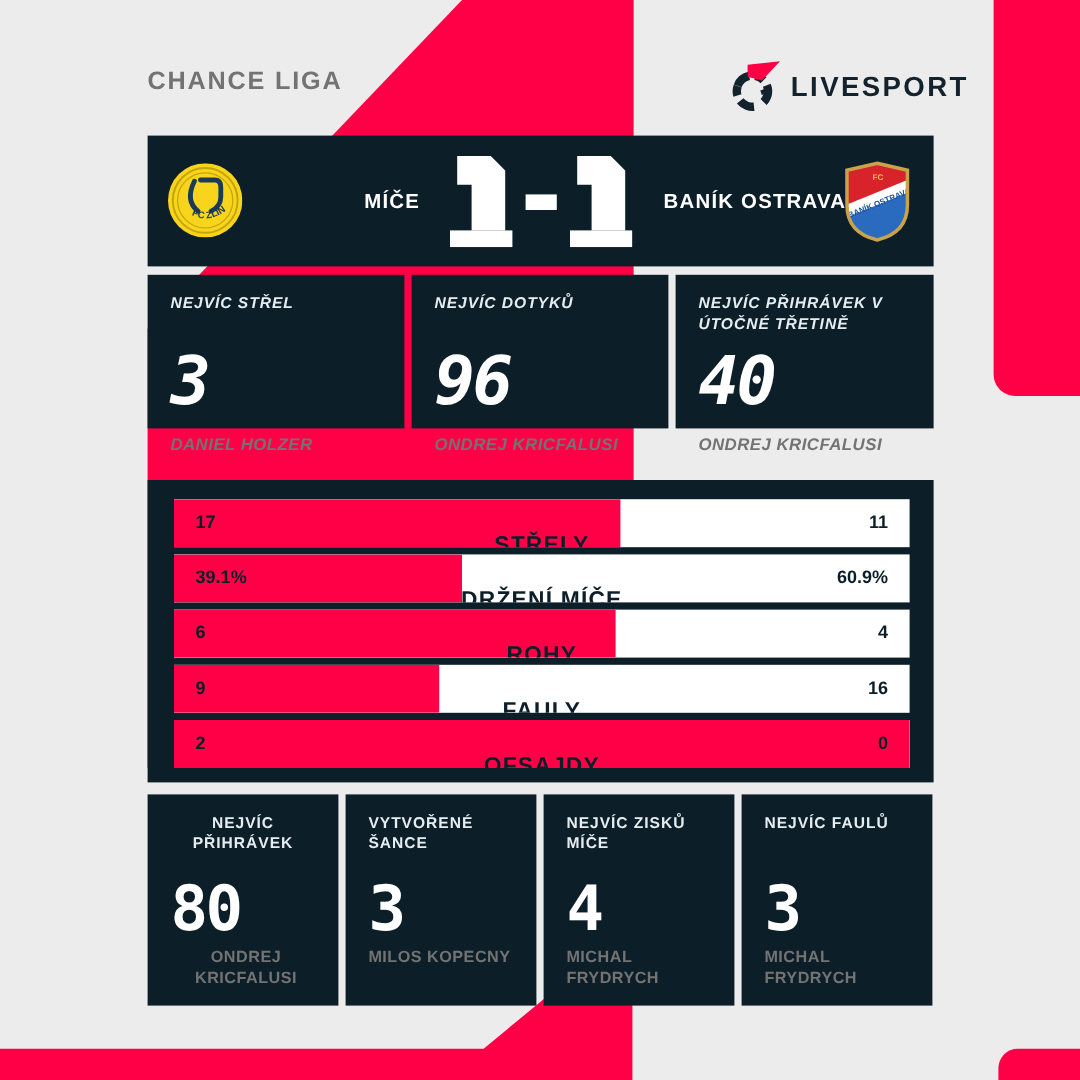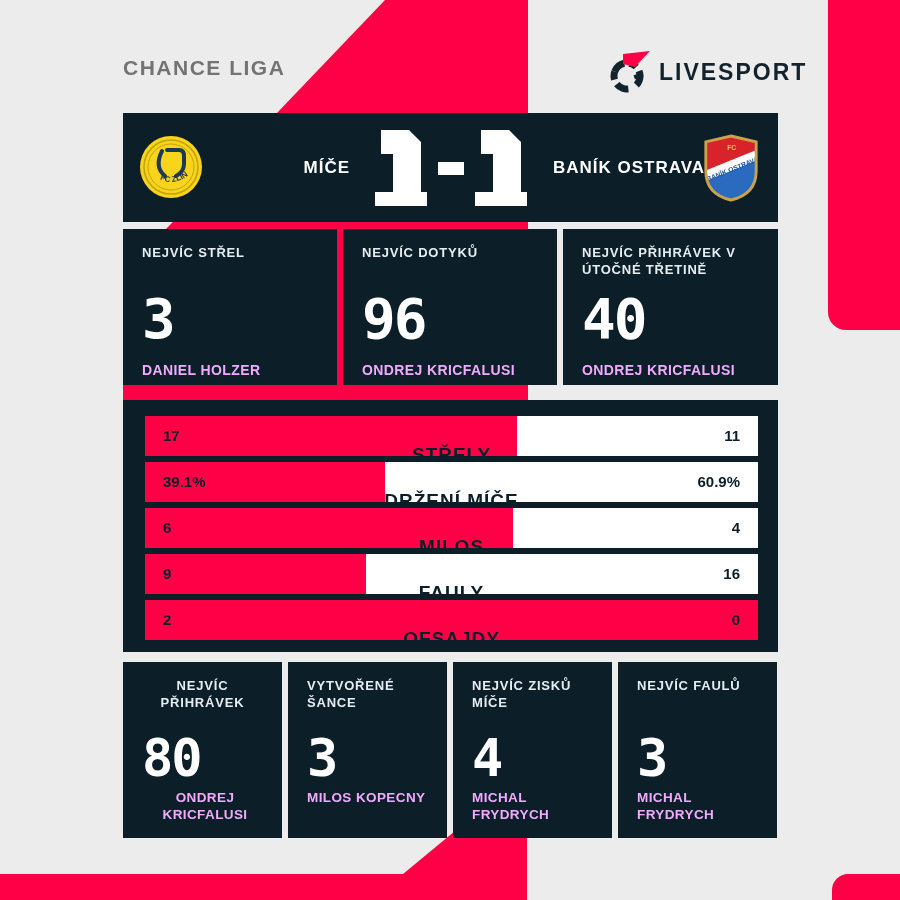--- a/index.html
+++ b/index.html
@@ -24,23 +24,23 @@
   .badge-home { position:absolute; left:17px; top:23px; }
   .badge-away { position:absolute; left:577px; top:21px; }
   .team-name { position:absolute; top:0; line-height:109px; font-size:17px; font-weight:bold; letter-spacing:1px; color:#fff; }
   .team-name.home { right:428px; }
   .team-name.away { left:430px; }
   .score-svg { position:absolute; left:252px; top:17px; }
 
   .stat-box { position:absolute; background:#0c1e28; color:#fff; padding:16px 19px; }
   .stat-box .stat-label { font-size:13px; font-weight:bold; letter-spacing:0.8px; color:#e6edf0; line-height:1.3; }
   .stat-box .stat-value { position:absolute; left:19px; font-family:"DejaVu Sans Mono", monospace; font-weight:bold; color:#fff; line-height:1; letter-spacing:-2px; }
-  .stat-box .stat-player { position:absolute; left:19px; font-size:14px; font-weight:bold; letter-spacing:0.4px; line-height:1.25; color:#f0abfc; }
-
-  .row1 { top:229px; height:156px; width:214px; }
+  .stat-box .stat-player { position:absolute; left:19px; font-size:14px; font-weight:bold; letter-spacing:0.4px; line-height:1.25; color:#737373; }
+
+  .row1 { top:229px; height:128px; width:214px;font-style:italic; }
   .row1 .stat-value { top:62px; font-size:56px; }
   .row1 .stat-player { top:133px; }
   .box-r1-0 { left:123px; }
   .box-r1-1 { left:343px; }
   .box-r1-2 { left:563px; width:215px; }
 
   .row2 { top:662px; height:176px; width:159px; }
   .row2 .stat-value { top:70px; font-size:52px; }
   .row2 .stat-player { top:128px; font-size:13.5px; max-width:126px; }
   .box-r2-0 { left:123px;text-align:center; }
@@ -156,21 +156,21 @@
     </div>
     <div class="bar-row">
       <div class="bar-fill" style="width: 39.1%;"></div>
       <span class="bar-val left">39.1%</span>
       <span class="bar-label">DRŽENÍ MÍČE</span>
       <span class="bar-val right">60.9%</span>
     </div>
     <div class="bar-row">
       <div class="bar-fill" style="width: 60%;"></div>
       <span class="bar-val left">6</span>
-      <span class="bar-label">MILOS</span>
+      <span class="bar-label">ROHY</span>
       <span class="bar-val right">4</span>
     </div>
     <div class="bar-row">
       <div class="bar-fill" style="width: 36%;"></div>
       <span class="bar-val left">9</span>
       <span class="bar-label">FAULY</span>
       <span class="bar-val right">16</span>
     </div>
     <div class="bar-row">
       <div class="bar-fill" style="width: 100%;"></div>

